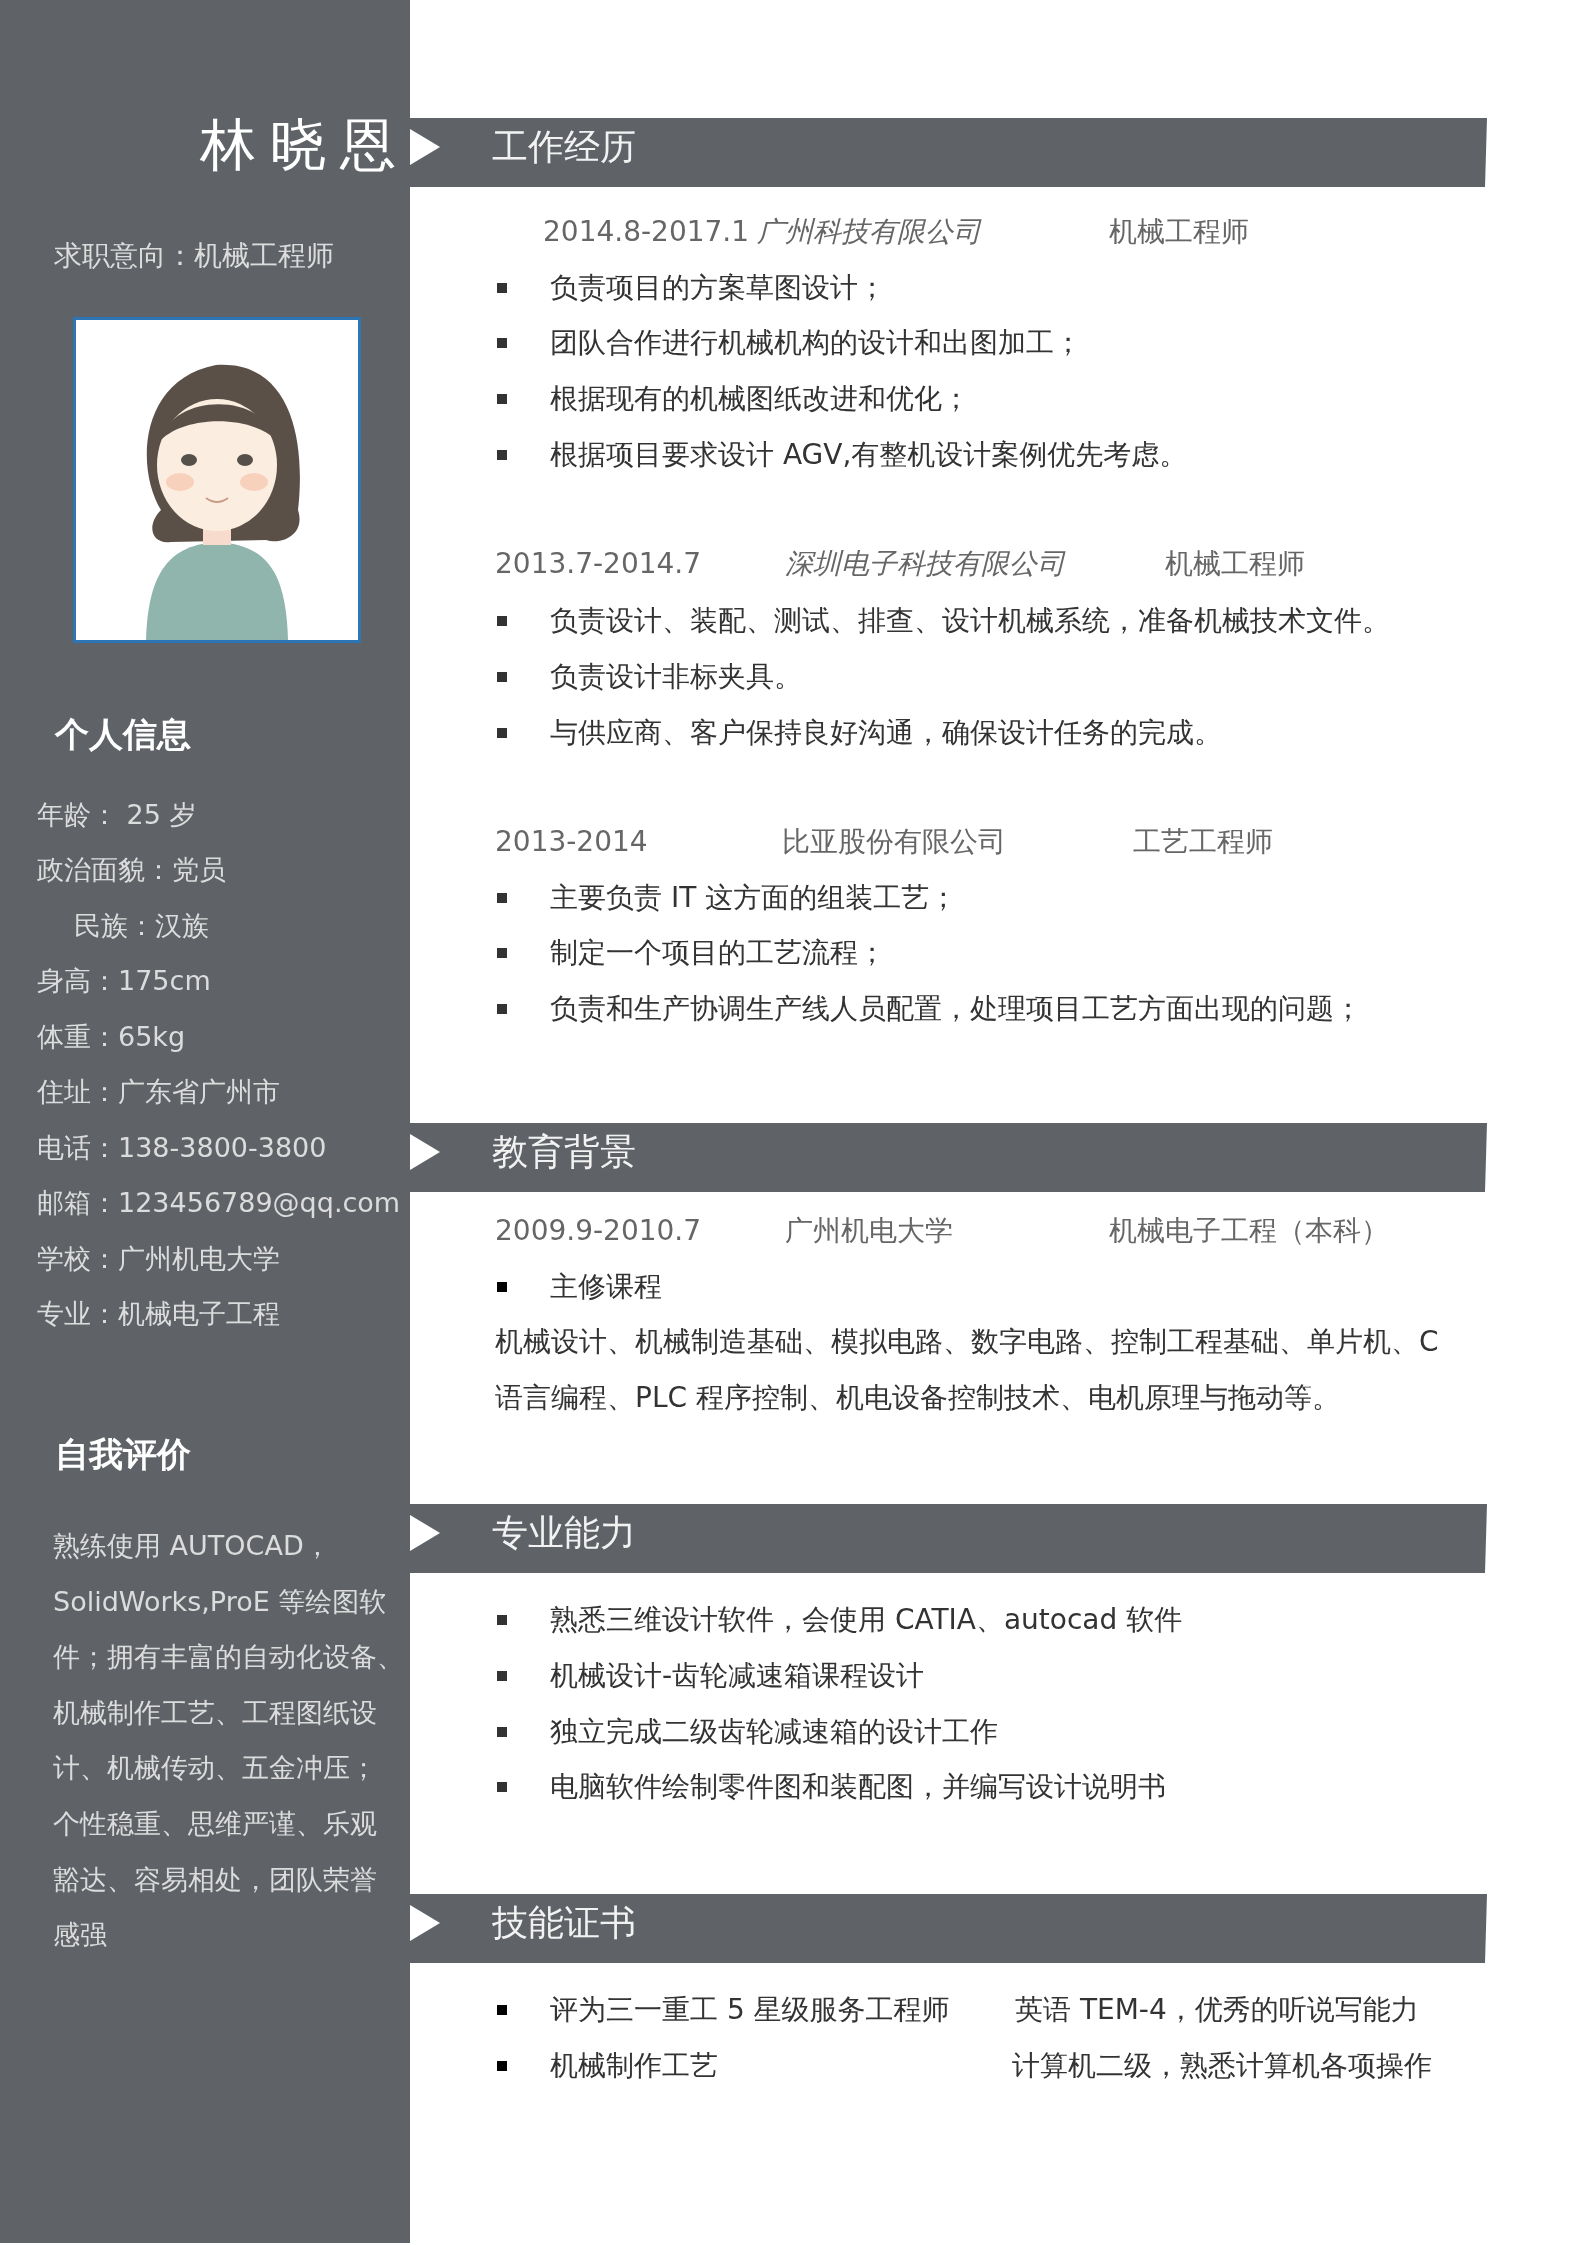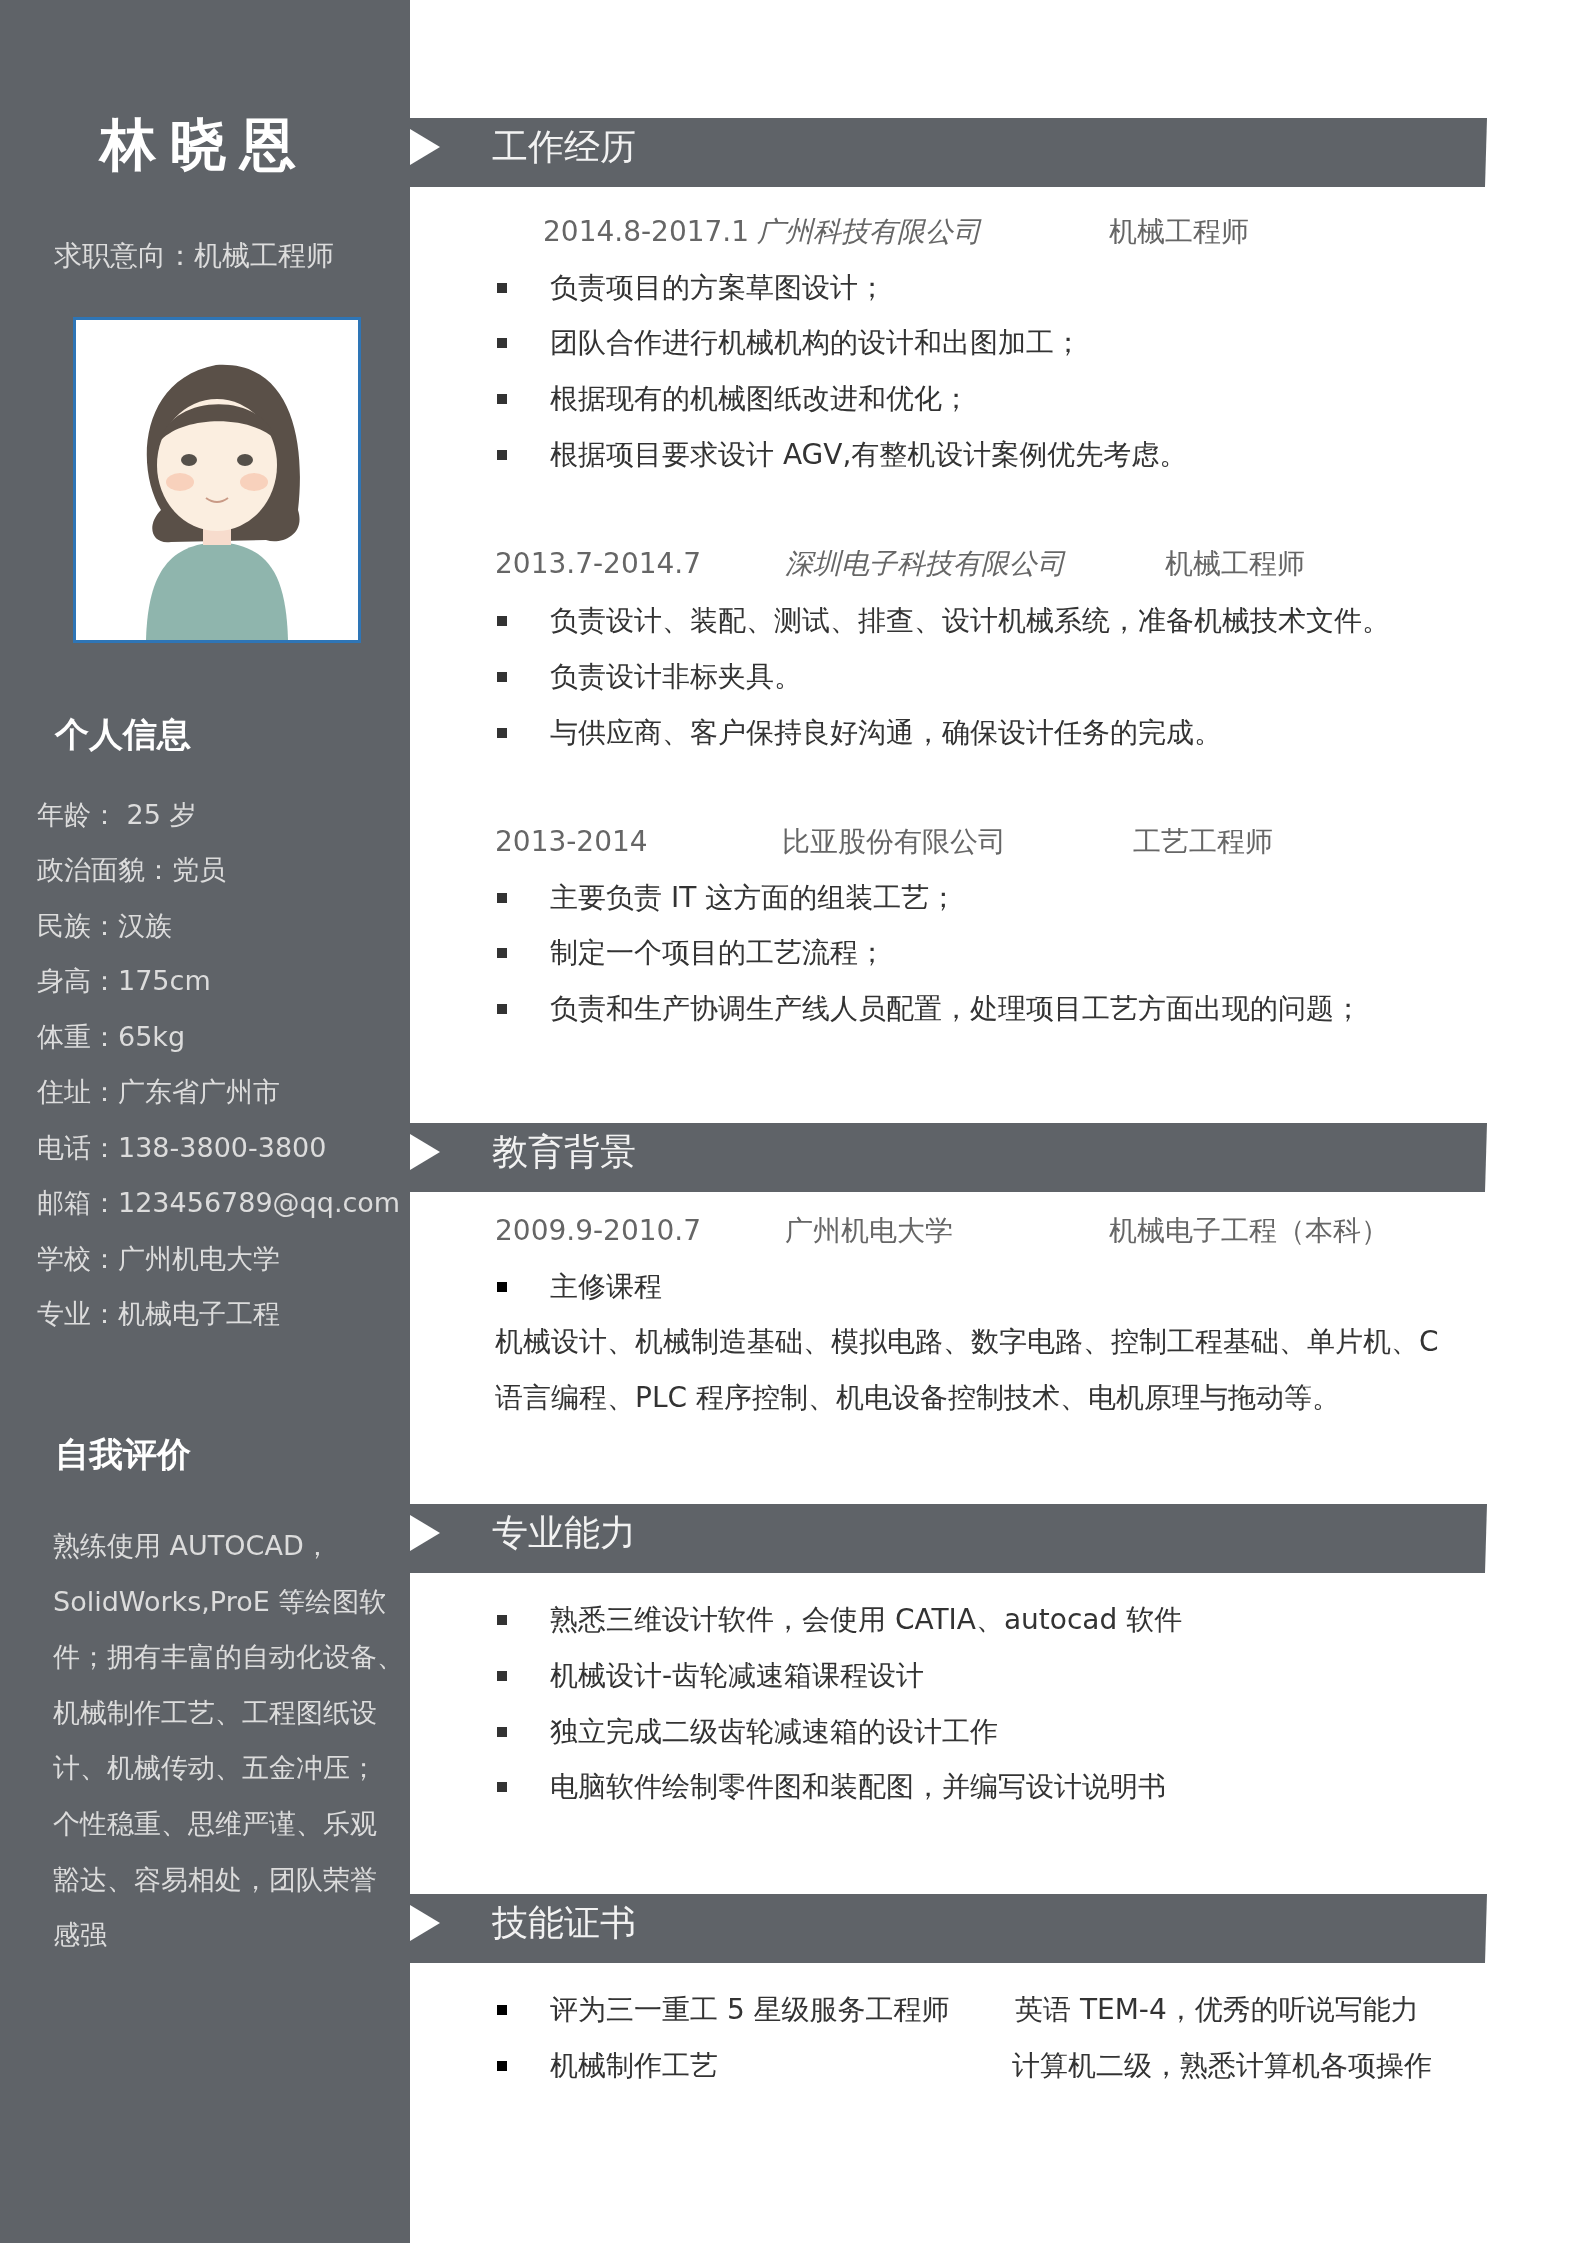--- a/index.html
+++ b/index.html
@@ -1,20 +1,20 @@
 <!DOCTYPE html>
 <html><head>
 <meta charset="utf-8">
 <style>
   html,body{margin:0;padding:0;background:#ffffff;}
   body{width:1587px;height:2245px;position:relative;overflow:hidden;
        font-family:"DejaVu Sans","Liberation Sans",sans-serif;}
   .sidebar{position:absolute;left:0;top:0;width:410px;height:2243px;background:#5f6368;}
   .abs{position:absolute;white-space:nowrap;}
-  .name{left:0;width:410px;text-align:center;top:110px;font-size:56px;font-weight:bold;color:#ffffff;letter-spacing:14px;line-height:70px;}
+  .name{left:0;width:410px;text-align:right;top:110px;font-size:56px;font-weight:normal;color:#ffffff;letter-spacing:14px;line-height:70px;}
   .intent{left:54px;top:236px;font-size:28px;color:#dcdcdc;line-height:40px;}
   .photo{position:absolute;left:73px;top:317px;width:282px;height:320px;border:3px solid #2e75b6;background:#ffffff;overflow:hidden;}
   .side-h{left:55px;font-size:34px;font-weight:bold;color:#ffffff;line-height:44px;}
   .info{left:37px;font-size:27px;color:#dcdcdc;line-height:38px;}
   .eval{position:absolute;left:53px;top:1518px;width:348px;font-size:27px;color:#dcdcdc;line-height:55.6px;}
   .eval span{display:block;white-space:nowrap;}
   .bar{position:absolute;left:410px;height:69px;background:#5f6368;
        clip-path:polygon(0 0,1077px 0,1075px 100%,0 100%);width:1077px;}
   .bar .arrow{position:absolute;left:0;top:11px;width:0;height:0;border-top:18px solid transparent;border-bottom:18px solid transparent;border-left:30px solid #ffffff;}
   .bar .title{position:absolute;left:82px;top:7px;font-size:36px;color:#f2f2f2;line-height:44px;white-space:nowrap;}
@@ -44,21 +44,21 @@
     <ellipse cx="169" cy="140" rx="8" ry="6" fill="#55504a"></ellipse>
     <ellipse cx="104" cy="162" rx="14" ry="9" fill="#f8c9b3" opacity="0.8"></ellipse>
     <ellipse cx="178" cy="162" rx="14" ry="9" fill="#f8c9b3" opacity="0.8"></ellipse>
     <path d="M130 178 Q141 186 152 178" stroke="#c99a86" stroke-width="2" fill="none"></path>
   </svg>
 </div>
 
 <div class="abs side-h" style="top:712px;">个人信息</div>
 <div class="abs info" style="top:796px;">年龄：  25 岁</div>
 <div class="abs info" style="top:851px;">政治面貌：党员</div>
-<div class="abs info" style="top:907px;">民族：汉族</div>
+<div class="abs info" style="top:907px;margin-left:37px;">民族：汉族</div>
 <div class="abs info" style="top:962px;">身高：175cm</div>
 <div class="abs info" style="top:1018px;">体重：65kg</div>
 <div class="abs info" style="top:1073px;">住址：广东省广州市</div>
 <div class="abs info" style="top:1129px;">电话：138-3800-3800</div>
 <div class="abs info" style="top:1184px;">邮箱：123456789@qq.com</div>
 <div class="abs info" style="top:1240px;">学校：广州机电大学</div>
 <div class="abs info" style="top:1295px;">专业：机械电子工程</div>
 
 <div class="abs side-h" style="top:1432px;">自我评价</div>
 <div class="eval">

